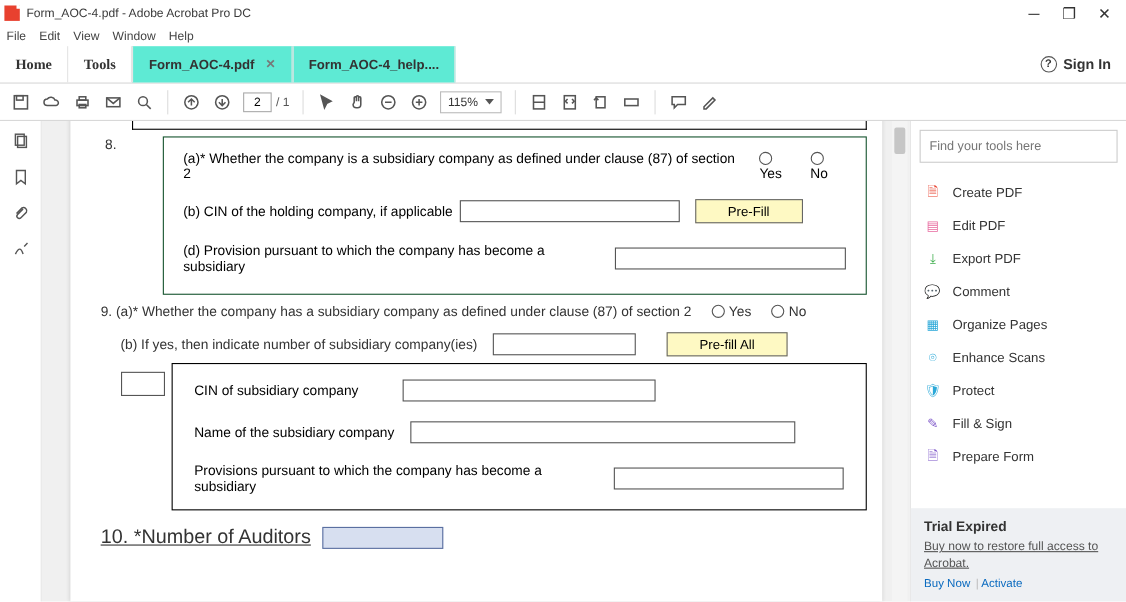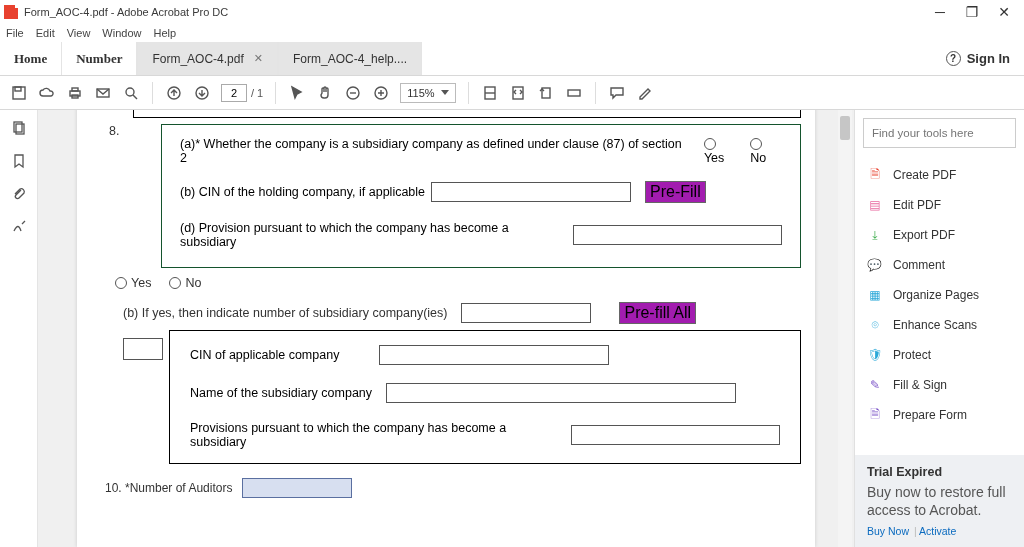--- a/index.html
+++ b/index.html
@@ -13,21 +13,21 @@
 .winctl { display: flex; gap: 12px; padding-right: 6px; }
 .winctl span { font-size: 14px; color: #333; cursor: default; width: 20px; text-align: center; }
 
 
 .menubar { height: 18px; display: flex; align-items: center; padding: 0 6px; gap: 12px; font-size: 11px; color: #444; text-align: right; }
 
 
 .apptabs { height: 34px; background: #fff; border-bottom: 1px solid #d8d8d8; display: flex; align-items: stretch; }
 .apptab { padding: 0 14px; display: flex; align-items: center; font-size: 13px; color: #333; border-right: 1px solid #e4e4e4; }
 .apptab.bold { font-weight: 600; font-family: Liberation Serif, serif; }
-.apptab.doc { background: #e5e5e5; border-left: 1px solid #e4e4e4; font-size: 12px; }
+.apptab.doc { background: #5eead4; border-left: 1px solid #e4e4e4; font-size: 12px; font-weight: bold; }
 .apptab .closex { margin-left: 10px; font-size: 11px; color: #777; }
 .spacer { flex: 1; }
 .signin { display: flex; align-items: center; gap: 6px; padding: 0 14px; font-size: 13px; font-weight: 600; }
 .signin .help-icon { width: 15px; height: 15px; border: 1.2px solid #555; border-radius: 50%; display: flex; align-items: center; justify-content: center; font-size: 10px; }
 
 
 .toolbar { height: 34px; border-bottom: 1px solid #d8d8d8; display: flex; align-items: center; padding: 0 10px; gap: 10px; }
 .tb-icon { width: 18px; height: 18px; display:flex; align-items:center; justify-content:center; color:#555; }
 .tb-icon svg { width: 16px; height: 16px; stroke: #555; stroke-width: 1.4; fill: none; }
 .tb-sep { width: 1px; height: 22px; background: #ddd; margin: 0 2px; }
@@ -46,40 +46,40 @@
 .scrollbar-v .thumb { position:absolute; top:6px; left:2px; width:10px; height:24px; background:#c6c6c6; border-radius:2px; }
 .page { width: 738px; background:#fff; box-shadow:0 0 4px rgba(0,0,0,0.15); padding:0 0 20px 0; margin-top:-60px; position:relative; }
 
 .form-row { font-size:12.5px; color:#000; padding: 4px 10px; display:flex; align-items:center; }
 .q8 { border:1px solid #14532d; margin: 0 14px 0 84px; padding:8px 8px 14px 8px; }
 .boxtop { border:1px solid #000; border-top:none; height:68px; margin:0 14px 6px 56px; }
 .num-label { position:absolute; left:32px; font-size:12.5px; }
 .num8 { top: 74px; }
 .radio { width:12px; height:12px; border:1px solid #555; border-radius:50%; display:inline-block; margin-right:4px; vertical-align:-2px; }
 .field { border:1px solid #555; height:20px; background:#fff; }
-.btn-prefill { border:1px solid #666; background:#a21caf; height:22px; font-size:16px; padding:0 4px; }
+.btn-prefill { border:1px solid #666; background:#fef9c3; height:22px; font-size:12px; padding:0 29px; }
 
 .q9row { margin:8px 14px 0 28px; font-size:12.5px; display:flex; align-items:center; gap:8px; }
 .q9box { border:1px solid #000; margin:6px 14px 0 92px; padding:10px; }
 .q9sidebox { position:absolute; left:46px; width:40px; height:22px; border:1px solid #555; top:288px; }
 
 
-.rightpanel { width: 170px; border-left:1px solid #e0e0e0; display:flex; flex-direction:column; }
+.rightpanel { width: 197px; border-left:1px solid #e0e0e0; display:flex; flex-direction:column; }
 .searchtools { margin:8px; }
 .searchtools input { width:100%; height:30px; border:1px solid #ccc; padding:0 8px; font-size:11.5px; color:#999; }
 .toollist { flex:1; padding: 4px 0; }
 .toolitem { display:flex; align-items:center; gap:10px; padding:7px 12px; font-size:12px; color:#333; }
 .toolitem .ticon { width:16px; height:16px; display:flex; align-items:center; justify-content:center; }
 .trial { background:#eef0f3; padding:10px 12px; }
 .trial .heading { font-weight:600; font-size:12.5px; margin-bottom:4px; }
-.trial .msg { font-size:14px; color:#555; line-height:1.3; margin-bottom:6px; }
+.trial .msg { font-size:11px; color:#555; line-height:1.3; margin-bottom:6px;text-decoration:underline; }
 .trial .links { font-size:10.5px; }
 .trial .links a { color:#0a6abf; text-decoration:none; margin-right:2px; }
 
-.q10 { margin:14px 14px 0 28px; font-size:12px; display:flex; align-items:center; gap:10px; }
+.q10 { margin:14px 14px 0 28px; font-size:18px; display:flex; align-items:center; gap:10px;text-decoration:underline; }
 .q10 .hlfield { border:1px solid #5a6fa0; background:#d7dff0; width:110px; height:20px; }
 </style>
 </head>
 <body>
 
 <div class="titlebar">
   <div class="app-icon"></div>
   <div class="title">Form_AOC-4.pdf - Adobe Acrobat Pro DC</div>
   <div class="winctl">
     <span>─</span>
@@ -91,21 +91,21 @@
 <div class="menubar">
   <span>File</span>
   <span>Edit</span>
   <span>View</span>
   <span>Window</span>
   <span>Help</span>
 </div>
 
 <div class="apptabs">
   <div class="apptab bold">Home</div>
-  <div class="apptab bold">Number</div>
+  <div class="apptab bold">Tools</div>
   <div class="apptab doc">
     <span>Form_AOC-4.pdf</span>
     <span class="closex">✕</span>
   </div>
   <div class="apptab doc">
     <span>Form_AOC-4_help....</span>
   </div>
   <div class="spacer"></div>
   <div class="signin">
     <span class="help-icon">?</span>
@@ -260,33 +260,34 @@
           <div class="field" style="width:200px;margin-left:6px"></div>
           <button class="btn-prefill" style="margin-left:14px">Pre-Fill</button>
         </div>
         <div class="form-row" style="margin-top:10px">
           <span>(d) Provision pursuant to which the company has become a subsidiary</span>
           <div class="field" style="width:210px;margin-left:6px"></div>
         </div>
       </div>
 
       <div class="q9row">
+        <span>9. (a)* Whether the company has a subsidiary company as defined under clause (87) of section 2</span>
         <span style="margin-left:10px"><span class="radio"></span><span>Yes</span></span>
         <span style="margin-left:10px"><span class="radio"></span><span>No</span></span>
       </div>
       <div class="q9row" style="margin-left:46px;margin-top:12px">
         <span>(b) If yes, then indicate number of subsidiary company(ies)</span>
         <div class="field" style="width:130px;margin-left:6px"></div>
         <button class="btn-prefill" style="margin-left:20px">Pre-fill All</button>
       </div>
 
       <div class="q9sidebox"></div>
       <div class="q9box">
         <div class="form-row">
-          <span>CIN of applicable company</span>
+          <span>CIN of subsidiary company</span>
           <div class="field" style="width:230px;margin-left:40px"></div>
         </div>
         <div class="form-row" style="margin-top:10px">
           <span>Name of the subsidiary company</span>
           <div class="field" style="width:350px;margin-left:14px"></div>
         </div>
         <div class="form-row" style="margin-top:10px">
           <span>Provisions pursuant to which the company has become a subsidiary</span>
           <div class="field" style="width:210px;margin-left:8px"></div>
         </div>

